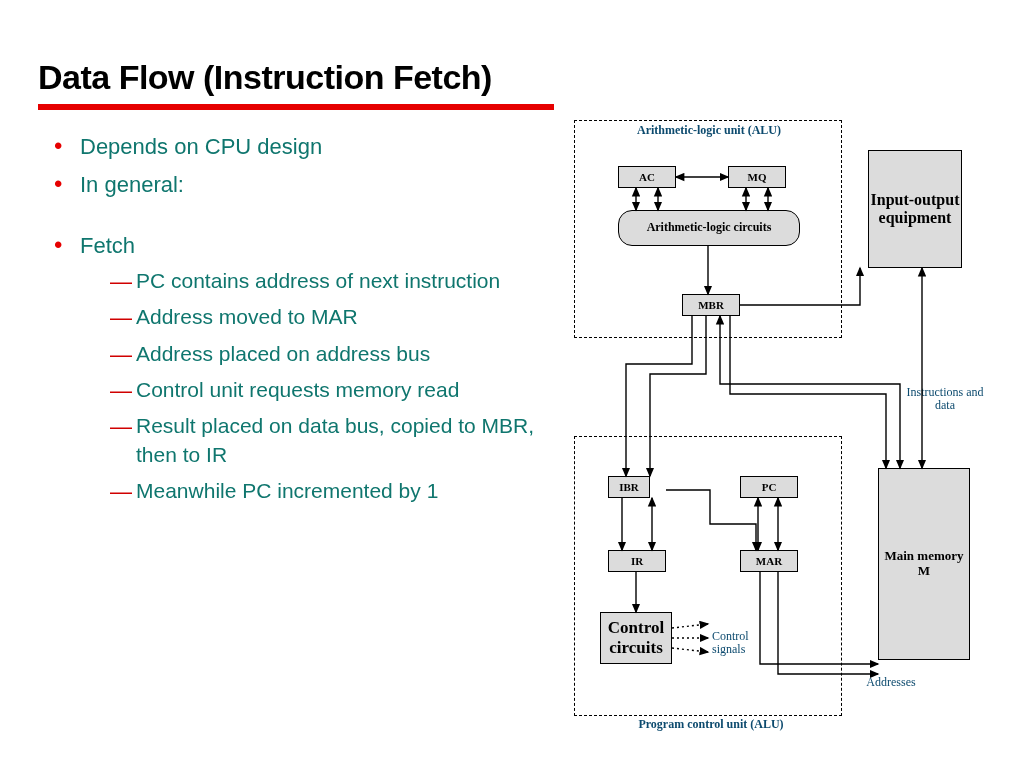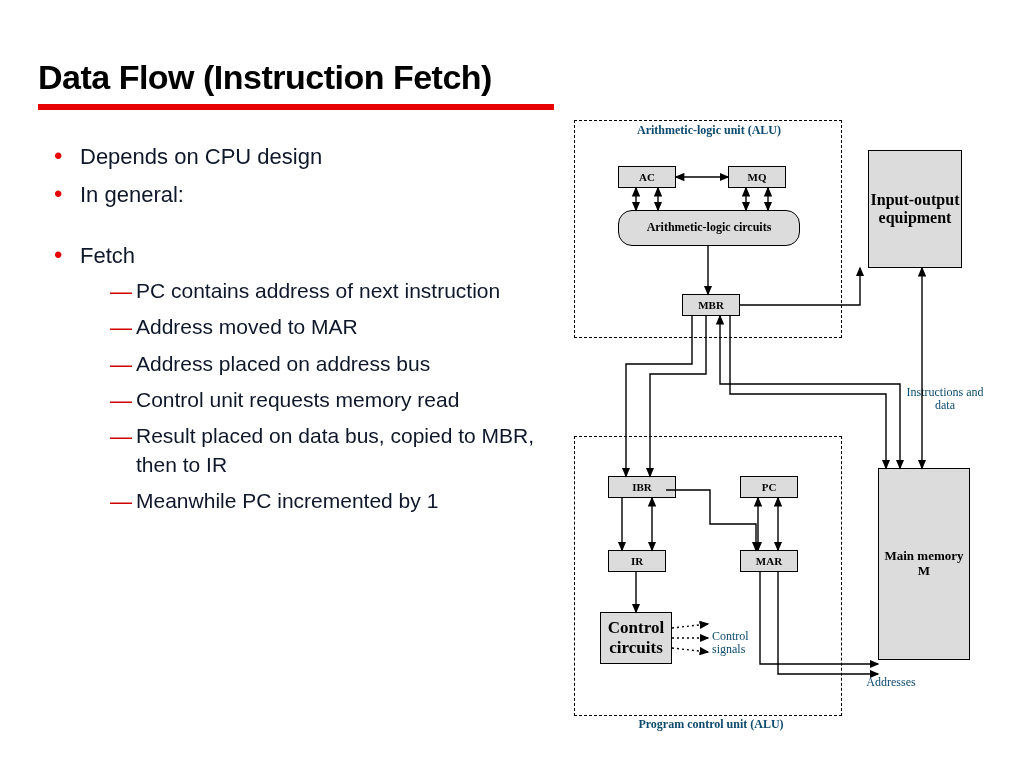--- a/index.html
+++ b/index.html
@@ -20,24 +20,24 @@
     color: #000;
   }
   .title-underline {
     position: absolute;
     left: 38px; top: 104px;
     width: 516px; height: 6px;
     background: #e60000;
   }
   .content {
     position: absolute;
-    left: 50px; top: 142px;
+    left: 50px; top: 132px;
     width: 490px;
     font-size: 22px;
-    color: #0f172a;
+    color: #0f766e;
     line-height: 1.35;
   }
   ul.bullets { list-style: none; }
   ul.bullets > li {
     position: relative;
     padding-left: 30px;
     margin-bottom: 8px;
   }
   ul.bullets > li::before {
     content: "•";
@@ -143,21 +143,21 @@
 
   <div class="block small" style="left:122px; top:176px; width:58px; height:22px;">MBR</div>
 
   <div class="block" style="left:308px; top:32px; width:94px; height:118px; font-size:16px;">Input-output equipment</div>
 
   <div class="block" style="left:318px; top:350px; width:92px; height:192px; font-size:13px;">Main memory M</div>
 
   <div class="dashed-box" style="left:14px; top:318px; width:268px; height:280px;"></div>
   <div class="label" style="left:56px; top:600px; width:190px;">Program control unit (ALU)</div>
 
-  <div class="block small" style="left:48px; top:358px; width:68px; height:22px;">IBR</div>
+  <div class="block small" style="left:48px; top:358px; width:42px; height:22px;">IBR</div>
 
   <div class="block small" style="left:180px; top:358px; width:58px; height:22px;">PC</div>
 
   <div class="block small" style="left:48px; top:432px; width:58px; height:22px;">IR</div>
 
   <div class="block small" style="left:180px; top:432px; width:58px; height:22px;">MAR</div>
 
   <div class="block" style="left:40px; top:494px; width:72px; height:52px; font-size:17px;">Control circuits</div>
 
   <div class="label normal" style="left:340px; top:268px; width:90px;">Instructions and data</div>

